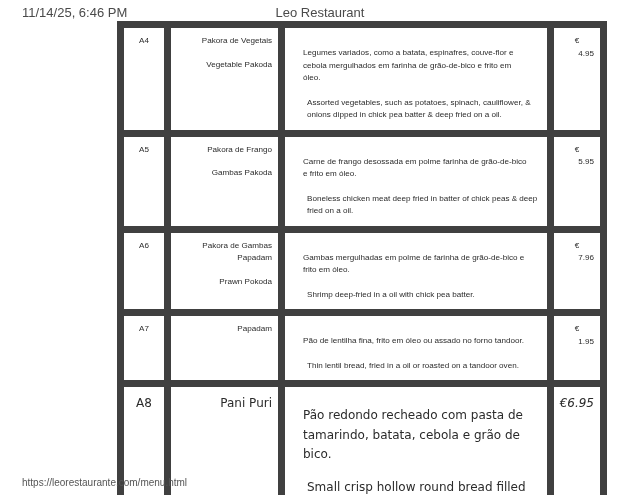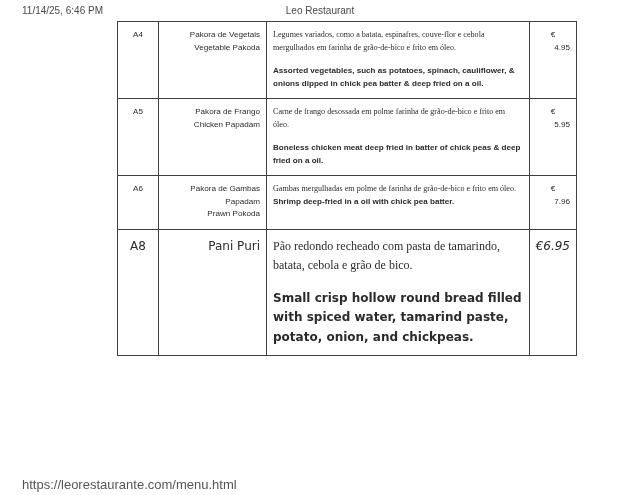--- a/index.html
+++ b/index.html
@@ -16,21 +16,21 @@
     overflow: hidden;
   }
 
   
   .print-header {
     position: absolute;
     top: 0;
     left: 0;
     width: 640px;
     height: 18px;
-    font-size: 10px;
+    font-size: 13px;
     color: #4a4a4a;
   }
   .print-header .hdr-date {
     position: absolute;
     left: 22px;
     top: 5px;
     white-space: nowrap;
   }
   .print-header .hdr-title {
     position: absolute;
@@ -41,21 +41,21 @@
     white-space: nowrap;
   }
 
   
   .print-footer {
     position: absolute;
     bottom: 6px;
     left: 0;
     width: 640px;
     height: 12px;
-    font-size: 13px;
+    font-size: 10px;
     color: #555555;
   }
   .print-footer .ftr-url {
     position: absolute;
     left: 22px;
     top: 0;
     white-space: nowrap;
   }
   .print-footer .ftr-page {
     position: absolute;
@@ -70,36 +70,36 @@
     position: absolute;
     left: 117px;
     top: 21px;
     width: 407px;
     border-collapse: collapse;
     table-layout: fixed;
     font-size: 8.1px;
     color: #2b2b2b;
   }
   .menu-table td {
-    border: 1px solid #404040;
+    border: 7px solid #404040;
     vertical-align: top;
     padding: 7px 6px 8px 6px;
     line-height: 1.55;
   }
 
   .col-code   { width: 28px;  text-align: center; }
   .col-name   { width: 95px;  text-align: right; }
   .col-desc   { width: 250px; text-align: left;   }
   .col-price  { width: 34px;  text-align: center; }
 
   .dish-pt { display: block; }
-  .dish-en { display: block; }
-
-  .desc-pt { margin: 0; font-family: Liberation Serif, serif; }
-  .desc-en { margin: 11px 0 0 0; font-weight: bold; }
+  .dish-en { display: block; margin-top: 11px; }
+
+  .desc-pt { margin: 12px; }
+  .desc-en { margin: 11px 0 0 16px; }
   .desc-en.tight { margin-top: 0; }
 
   .price-sym { display: block; }
   .price-val { display: block; text-align: right; }
 
   
   tr.row-alt td {
     font-family: "DejaVu Sans", sans-serif;
     font-size: 12px;
     line-height: 1.6;
@@ -132,21 +132,21 @@
       <td class="col-price">
         <span class="price-sym">€</span>
         <span class="price-val">4.95</span>
       </td>
     </tr>
 
     <tr>
       <td class="col-code">A5</td>
       <td class="col-name">
         <span class="dish-pt">Pakora de Frango</span>
-        <span class="dish-en">Chicken Papadam</span>
+        <span class="dish-en">Gambas Pakoda</span>
       </td>
       <td class="col-desc">
         <p class="desc-pt">Carne de frango desossada em polme farinha de grão-de-bico e frito em óleo.</p>
         <p class="desc-en">Boneless chicken meat deep fried in batter of chick peas &amp; deep fried on a oil.</p>
       </td>
       <td class="col-price">
         <span class="price-sym">€</span>
         <span class="price-val">5.95</span>
       </td>
     </tr>
@@ -160,20 +160,34 @@
       <td class="col-desc">
         <p class="desc-pt">Gambas mergulhadas em polme de farinha de grão-de-bico e frito em óleo.</p>
         <p class="desc-en tight">Shrimp deep-fried in a oil with chick pea batter.</p>
       </td>
       <td class="col-price">
         <span class="price-sym">€</span>
         <span class="price-val">7.96</span>
       </td>
     </tr>
 
+    <tr>
+      <td class="col-code">A7</td>
+      <td class="col-name">
+        <span class="dish-pt">Papadam</span>
+      </td>
+      <td class="col-desc">
+        <p class="desc-pt">Pão de lentilha fina, frito em óleo ou assado no forno tandoor.</p>
+        <p class="desc-en">Thin lentil bread, fried in a oil or roasted on a tandoor oven.</p>
+      </td>
+      <td class="col-price">
+        <span class="price-sym">€</span>
+        <span class="price-val">1.95</span>
+      </td>
+    </tr>
 
     <tr class="row-alt">
       <td class="col-code">A8</td>
       <td class="col-name">
         <span class="dish-pt">Pani Puri</span>
       </td>
       <td class="col-desc">
         <p class="desc-pt">Pão redondo recheado com pasta de tamarindo, batata, cebola e grão de bico.</p>
         <p class="desc-en">Small crisp hollow round bread filled with spiced water, tamarind paste, potato, onion, and chickpeas.</p>
       </td>

